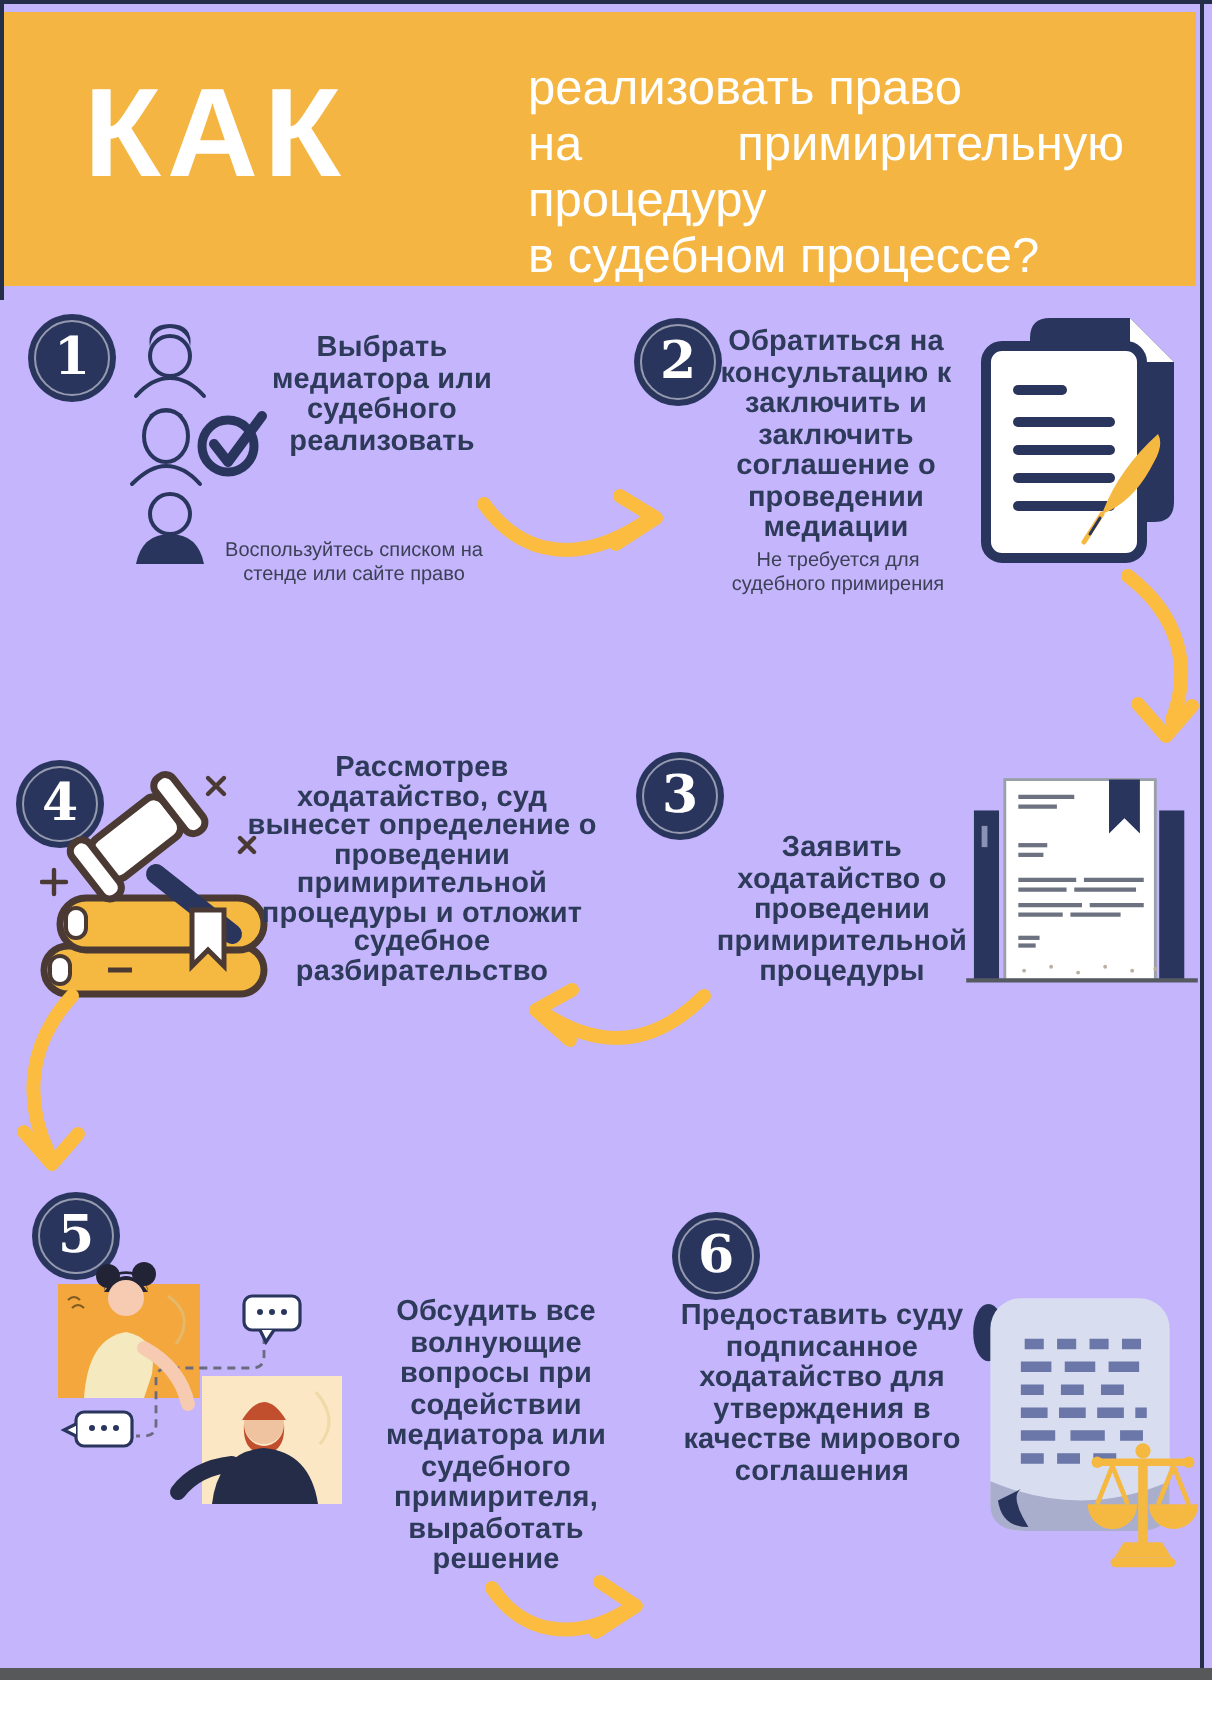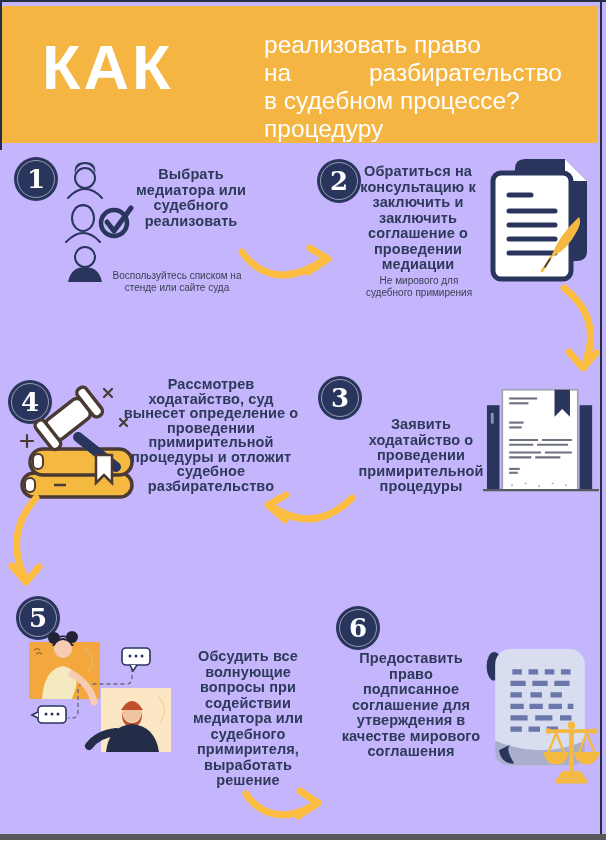--- a/index.html
+++ b/index.html
@@ -43,23 +43,23 @@
 </style>
 </head>
 <body>
 
 <div class="poster">
 
   <div class="header">
     <div class="kak">КАК</div>
     <div class="header-lines">
       <div class="hline">реализовать право</div>
-      <div class="hline hline-justify">на разбирательство</div>
+      <div class="hline hline-justify">на примирительную</div>
+      <div class="hline">процедуру</div>
       <div class="hline">в судебном процессе?</div>
-      <div class="hline">процедуру</div>
     </div>
   </div>
 
   <div class="badge c1">
     <span class="num">1</span>
   </div>
   <svg class="icon" style="left:58px;top:156px" width="78" height="126" viewBox="0 0 78 126">
     <g>
       <circle cx="27" cy="22" r="10" fill="none" stroke="#2A355E" stroke-width="2"></circle>
       <path d="M17,18 a10,10 0 0 1 20,0 q 2,-12 -10,-12 q -12,0 -10,12 z" fill="#2A355E"></path>
@@ -73,32 +73,32 @@
     <g>
       <circle cx="27" cy="101" r="10" fill="none" stroke="#2A355E" stroke-width="2"></circle>
       <path d="M10,126 q 3,-15 17,-15 q 14,0 17,15 z" fill="#2A355E"></path>
     </g>
     <g>
       <circle cx="56" cy="67" r="13" fill="none" stroke="#2A355E" stroke-width="4.5"></circle>
       <path d="M49,66 l 7,9 l 17,-23" fill="none" stroke="#2A355E" stroke-width="5" stroke-linecap="round" stroke-linejoin="round"></path>
     </g>
   </svg>
   <div class="step-title t1">Выбрать медиатора или судебного реализовать</div>
-  <div class="step-note n1">Воспользуйтесь списком на стенде или сайте суда</div>
+  <div class="step-note n1">Воспользуйтесь списком на стенде или сайте право</div>
 
   <svg class="icon" style="left:236px;top:240px" width="100" height="46" viewBox="0 0 100 46">
     <path d="M6,12 C 26,40 56,42 88,20" fill="none" stroke="#FBBC40" stroke-width="7" stroke-linecap="round"></path>
     <path d="M74,8 L 92,19 L 72,32" fill="none" stroke="#FBBC40" stroke-width="7" stroke-linecap="round" stroke-linejoin="round"></path>
   </svg>
 
   <div class="badge c2">
     <span class="num">2</span>
   </div>
   <div class="step-title t2">Обратиться на консультацию к заключить и заключить соглашение о проведении медиации</div>
-  <div class="step-note n2">Не мирового для судебного примирения</div>
+  <div class="step-note n2">Не требуется для судебного примирения</div>
   <svg class="icon" style="left:487px;top:157px" width="106" height="128" viewBox="0 0 106 128">
     <path d="M38,2 H78 L100,24 V94 Q100,104 90,104 H38 Q28,104 28,94 V12 Q28,2 38,2 Z" fill="#2A355E"></path>
     <path d="M78,2 L100,24 L78,24 Z" fill="#ffffff"></path>
     <rect x="6" y="16" width="78" height="106" rx="8" fill="#ffffff" stroke="#2A355E" stroke-width="5"></rect>
     <g stroke="#2A355E" stroke-width="5" stroke-linecap="round">
       <path d="M22,38 H44"></path>
         <path d="M22,54 H68"></path>
         <path d="M22,68 H68"></path>
         <path d="M22,82 H68"></path>
         <path d="M22,96 H68"></path>
@@ -228,21 +228,21 @@
   <div class="step-title t5">Обсудить все волнующие вопросы при содействии медиатора или судебного примирителя, выработать решение</div>
 
   <svg class="icon" style="left:240px;top:786px" width="90" height="38" viewBox="0 0 90 38">
     <path d="M6,8 C 22,32 48,34 72,20" fill="none" stroke="#FBBC40" stroke-width="7" stroke-linecap="round"></path>
     <path d="M60,5 L 78,17 L 58,30" fill="none" stroke="#FBBC40" stroke-width="7" stroke-linecap="round" stroke-linejoin="round"></path>
   </svg>
 
   <div class="badge c6">
     <span class="num">6</span>
   </div>
-  <div class="step-title t6">Предоставить право подписанное соглашение для утверждения в качестве мирового соглашения</div>
+  <div class="step-title t6">Предоставить суду подписанное ходатайство для утверждения в качестве мирового соглашения</div>
   <svg class="icon" style="left:478px;top:641px" width="124" height="144" viewBox="0 0 130 150">
     <ellipse cx="17" cy="26" rx="8" ry="15" fill="#2A355E"></ellipse>
     <rect x="18" y="8" width="94" height="122" rx="16" fill="#D9DDF0"></rect>
     <path d="M18,104 Q 66,124 112,104 V 116 Q 112,130 96,130 H 36 Q 18,130 18,116 Z" fill="#A8AECC"></path>
     <path d="M22,114 q 2,14 16,14 q -10,-16 -4,-20 z" fill="#2A355E"></path>
     <g stroke="#6A77A8" stroke-width="5.5">
       <path d="M36,32 H98" stroke-dasharray="10 7"></path>
       <path d="M34,44 H100" stroke-dasharray="16 7"></path>
       <path d="M34,56 H96" stroke-dasharray="12 9"></path>
       <path d="M34,68 H100" stroke-dasharray="14 6"></path>

